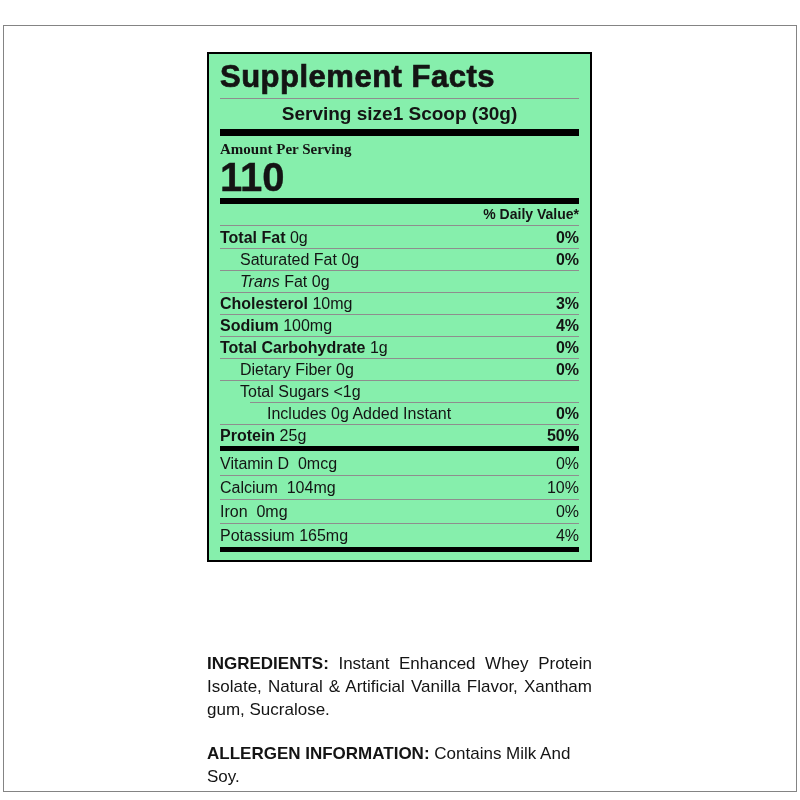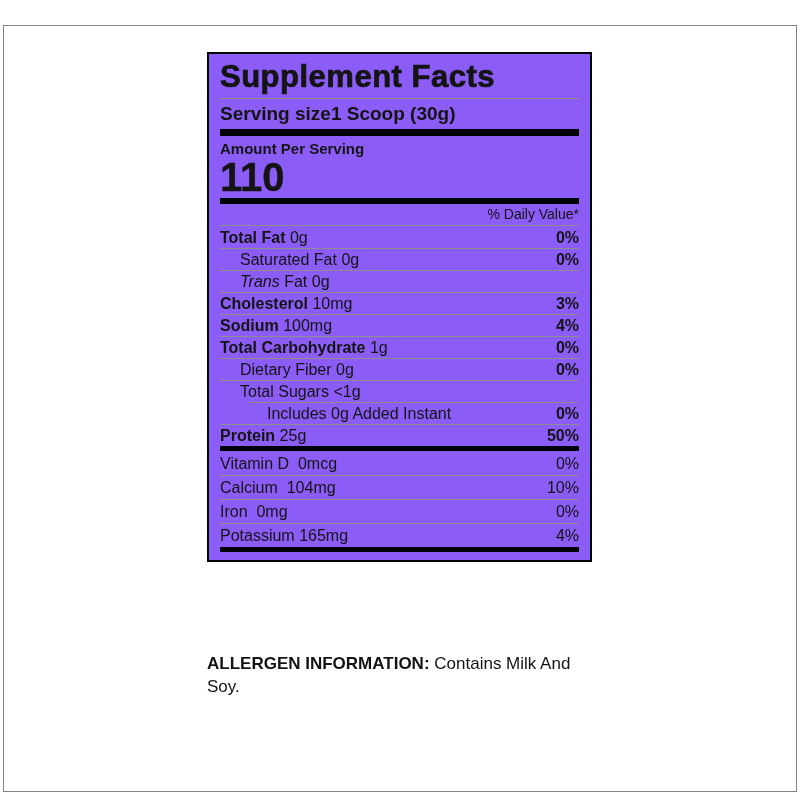--- a/index.html
+++ b/index.html
@@ -7,35 +7,35 @@
     --hairline:#8e8e8e;
     --bar:#000000;
     --frame:#848484;
     --background:#ffffff;
   }
   *{box-sizing:border-box;}
   html,body{margin:0;padding:0;background:#fff;}
   body{font-family:"Liberation Sans","DejaVu Sans",sans-serif;color:var(--text);}
   .canvas{position:relative;width:800px;height:800px;background:var(--background);overflow:hidden;}
   .outer-frame{position:absolute;left:3px;top:25px;width:794px;height:767px;border:1px solid var(--frame);background:var(--background);}
-  .facts-box{position:absolute;left:207px;top:52px;width:385px;border:2px solid #000;background:#8b5cf6;padding:5px 11px 8px;}
+  .facts-box{position:absolute;left:207px;top:52px;width:385px;border:2px solid #000;background:#86efac;padding:5px 11px 8px;}
   .title{font-size:31px;font-weight:bold;letter-spacing:.5px;line-height:36px;-webkit-text-stroke:.7px var(--text);white-space:nowrap;}
   .title-rule{height:1px;background:var(--hairline);margin:3px 0 2px;}
   .servings{font-size:19px;line-height:25px;}
-  .serving-size-row{display:flex;justify-content:flex-start;font-weight:bold;font-size:19px;line-height:25px;margin-bottom:3px;}
+  .serving-size-row{display:flex;justify-content:center;font-weight:bold;font-size:19px;line-height:25px;margin-bottom:3px;}
   .bar{background:var(--bar);}
   .bar-a{height:7px;}
   .bar-b{height:6px;margin-top:2px;}
   .bar-c{height:5px;}
   .bar-d{height:5px;}
-  .amount-per-serving{font-size:15px;font-weight:bold;line-height:18px;margin-top:4px;}
+  .amount-per-serving{font-size:15px;font-weight:bold;line-height:18px;margin-top:4px;font-family:Liberation Serif, serif;}
   .calories-row{display:flex;justify-content:space-between;align-items:baseline;margin-bottom:2px;}
   .calories-label{font-size:29px;font-weight:bold;letter-spacing:.5px;line-height:34px;-webkit-text-stroke:.4px var(--text);}
   .calories-value{font-size:40px;font-weight:bold;line-height:38px;-webkit-text-stroke:.4px var(--text);}
-  .dv-header{text-align:right;font-size:14px;font-weight:normal;line-height:20px;border-bottom:1px solid var(--hairline);padding-bottom:1px;}
+  .dv-header{text-align:right;font-size:14px;font-weight:bold;line-height:20px;border-bottom:1px solid var(--hairline);padding-bottom:1px;}
   .row{display:flex;justify-content:space-between;align-items:center;min-height:22px;font-size:16px;line-height:21px;}
   .rows .row + .row{border-top:1px solid var(--hairline);}
   .rows .row.inset-rule{border-top:none;position:relative;}
   .rows .row.inset-rule::before{content:"";position:absolute;left:30px;right:0;top:0;height:1px;background:var(--hairline);}
   .row .row-left{white-space:nowrap;}
   .row .row-dv{white-space:nowrap;}
   .main-rows .row-dv{font-weight:bold;}
   .indent-1{padding-left:20px;}
   .indent-2{padding-left:47px;}
   .vitamins .row{min-height:24px;line-height:23px;}
@@ -123,15 +123,16 @@
         </div>
         <div class="row indent-0">
           <span class="row-left"><span>Potassium</span> <span>165mg</span></span>
           <span class="row-dv">4%</span>
         </div>
       </div>
     <div class="bar bar-d"></div>
   </div>
 
   <div class="below-box">
+    <p class="ingredients"><span class="b">INGREDIENTS:</span> <span>Instant Enhanced Whey Protein Isolate, Natural &amp; Artificial Vanilla Flavor, Xantham gum, Sucralose.</span></p>
     <p class="allergen"><span class="b">ALLERGEN INFORMATION:</span> <span>Contains Milk And Soy.</span></p>
   </div>
 </div>
 
 </body></html>

